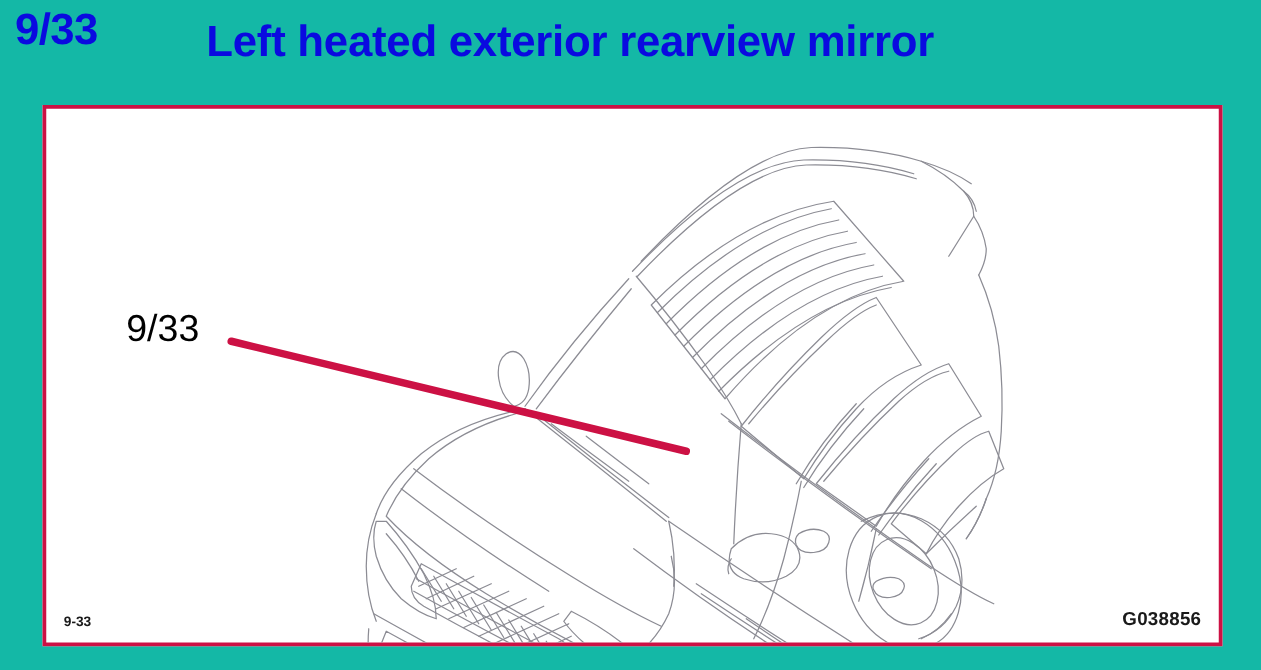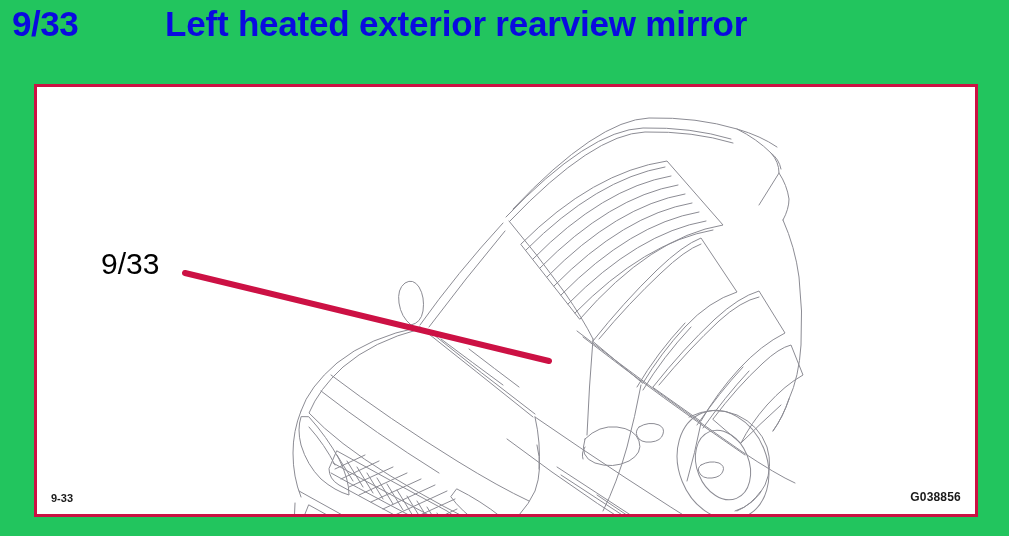--- a/index.html
+++ b/index.html
@@ -5,42 +5,42 @@
   * { box-sizing: border-box; margin: 0; padding: 0; }
   html, body {
     width: 1009px; height: 536px;
     background: #ffffff;
     font-family: "Liberation Sans", sans-serif;
     overflow: hidden;
   }
   #page {
     position: relative;
     width: 1009px; height: 536px;
-    background: #22c55e;
+    background: #14b8a6;
     padding-left: 16px;
   }
 
   
   #header {
     position: absolute;
     left: 0; top: 0;
     width: 1009px; height: 56px;
   }
   #section-number {
     position: absolute;
     left: 12px; top: 4px;
     font-size: 35px;
     font-weight: bold;
     color: #0a0ae0;
     letter-spacing: -0.5px;
     white-space: nowrap;
   }
   #page-title {
     position: absolute;
-    left: 165px; top: 4px;
+    left: 165px; top: 14px;
     font-size: 35px;
     font-weight: bold;
     color: #0a0ae0;
     letter-spacing: -0.2px;
     white-space: nowrap;
     text-align: right;
   }
 
   
   #figure-frame {
@@ -72,21 +72,21 @@
     position: absolute;
     left: 14px; bottom: 10px;
     font-size: 11px;
     font-weight: bold;
     color: #1a1a1a;
     white-space: nowrap;
   }
   #figure-code {
     position: absolute;
     right: 14px; bottom: 10px;
-    font-size: 12px;
+    font-size: 15px;
     font-weight: bold;
     color: #1a1a1a;
     letter-spacing: 0.2px;
     white-space: nowrap;
   }
 </style>
 </head>
 <body>
 
 <div id="page">

